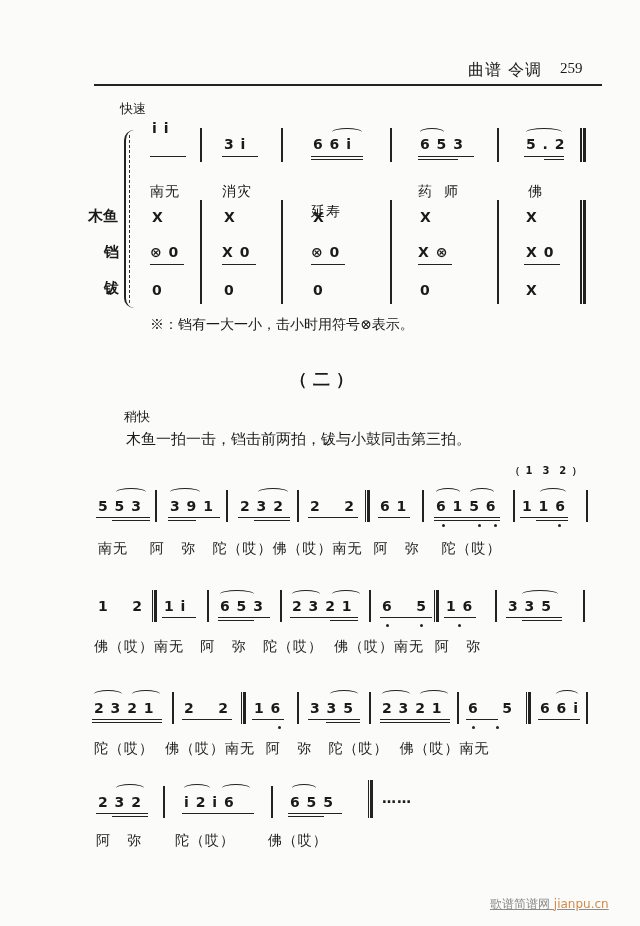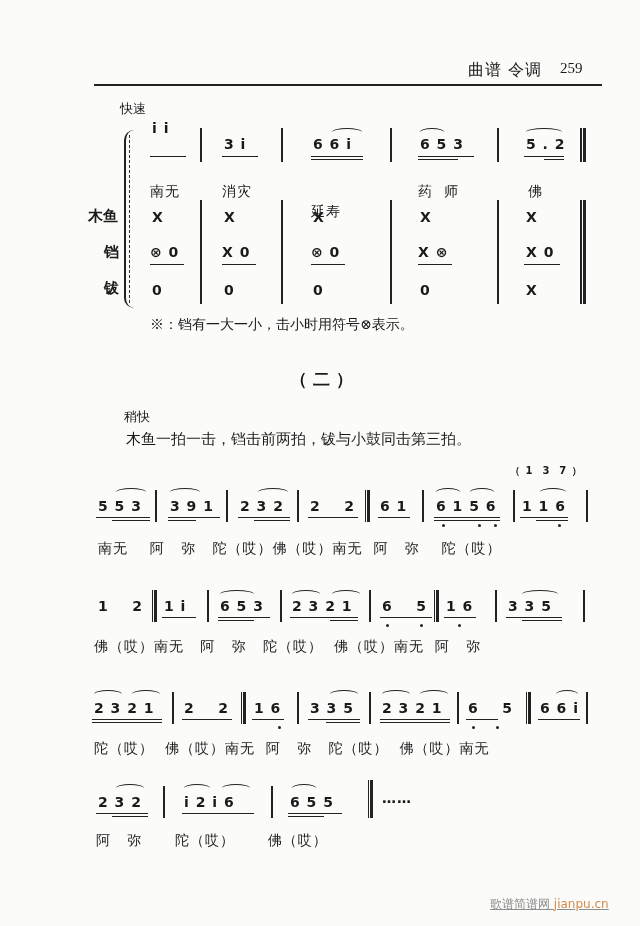--- a/index.html
+++ b/index.html
@@ -106,21 +106,21 @@
   <div class="endbar" style="left:580px; top:200px; height:104px;"></div>
 
   <span class="abs note-text">※：铛有一大一小，击小时用符号⊗表示。</span>
 </div>
 
 <div>
   <span class="abs section-title">（二）</span>
   <span class="abs tempo" style="left:124px; top:408px;">稍快</span>
   <span class="abs instruction">木鱼一拍一击，铛击前两拍，钹与小鼓同击第三拍。</span>
 
-  <span class="abs note" style="left:510px; top:464px; font-size:10px;">（ 1  3  7 ）</span>
+  <span class="abs note" style="left:510px; top:464px; font-size:10px;">（ 1  3  2 ）</span>
   <div>
     <span class="abs note" style="left:98px; top:498px;">5 5 3</span>
     <span class="abs note" style="left:170px; top:498px;">3 9 1</span>
     <span class="abs note" style="left:240px; top:498px;">2 3 2</span>
     <span class="abs note" style="left:310px; top:498px;">2    2</span>
     <span class="abs note" style="left:380px; top:498px;">6 1</span>
     <span class="abs note" style="left:436px; top:498px;">6 1 5 6</span>
     <span class="abs note" style="left:522px; top:498px;">1 1 6</span>
     <div class="uline" style="left:96px; top:517px; width:54px;"></div>
     <div class="uline" style="left:112px; top:520px; width:38px;"></div>

